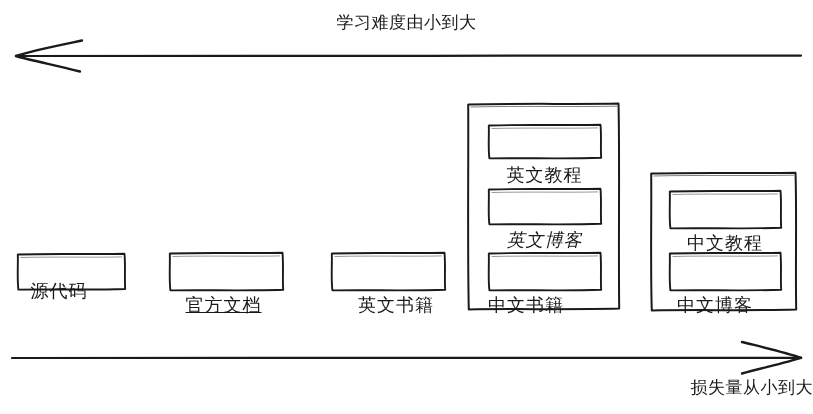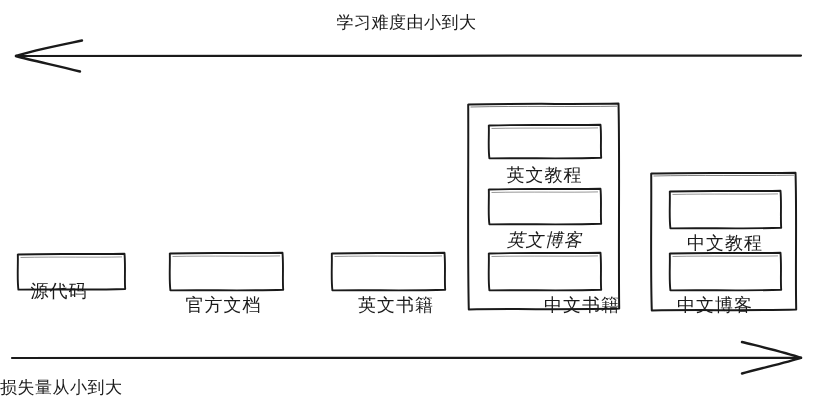--- a/index.html
+++ b/index.html
@@ -110,29 +110,29 @@
     <path d="M670 253.5 C 707 252.3, 748 253.6, 780.5 252.8
              C 781.6 266, 780.4 280, 781.2 289.8
              C 746 291, 704 289.8, 670.4 290.4
              C 669 279, 670.2 264, 669.8 253.6 Z" stroke="#1a1a1a" stroke-width="1.9" fill="#ffffff" stroke-linejoin="round"></path>
     <path d="M672.5 256.5 C 709 255.6, 750 256.6, 778 255.9" stroke="#1a1a1a" stroke-width="0.9" fill="none" opacity="0.5"></path>
   </g>
 </svg>
 
 <div class="lbl axis-label" style="left:0;top:11px;width:813px;text-align:center;">学习难度由小到大</div>
 
-<div class="lbl axis-label" style="left:0;top:376px;width:813px;text-align:left;">损失量从小到大</div>
+<div class="lbl axis-label" style="left:0;top:376px;width:813px;text-align:right;">损失量从小到大</div>
 
 <div class="lbl box-label" style="left:17px;top:247px;width:84px;text-align:center;">源代码</div>
 
-<div class="lbl box-label" style="left:169px;top:261px;width:109px;text-align:center;">官方文档</div>
+<div class="lbl box-label" style="left:169px;top:261px;width:109px;text-align:center;text-decoration:underline;">官方文档</div>
 
 <div class="lbl box-label" style="left:331px;top:261px;width:130px;text-align:center;">英文书籍</div>
 
 <div class="lbl box-label" style="left:488px;top:131px;width:113px;text-align:center;">英文教程</div>
 
 <div class="lbl box-label" style="left:488px;top:196px;width:113px;text-align:center;font-style:italic;">英文博客</div>
 
-<div class="lbl box-label" style="left:488px;top:261px;width:132px;text-align:right;">中文书籍</div>
+<div class="lbl box-label" style="left:488px;top:261px;width:132px;text-align:left;">中文书籍</div>
 
 <div class="lbl box-label" style="left:669px;top:199px;width:112px;text-align:center;font-family:Liberation Serif, serif;">中文教程</div>
 
 <div class="lbl box-label" style="left:669px;top:261px;width:92px;text-align:center;">中文博客</div>
 
 </body></html>

